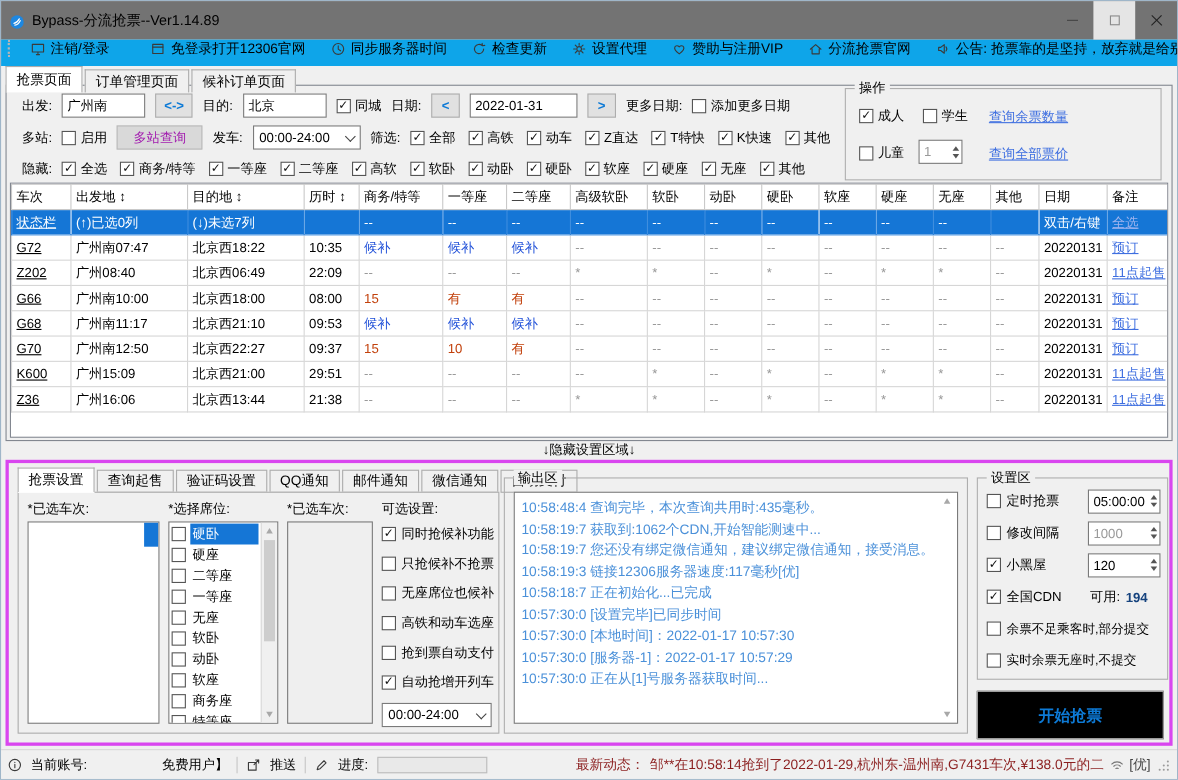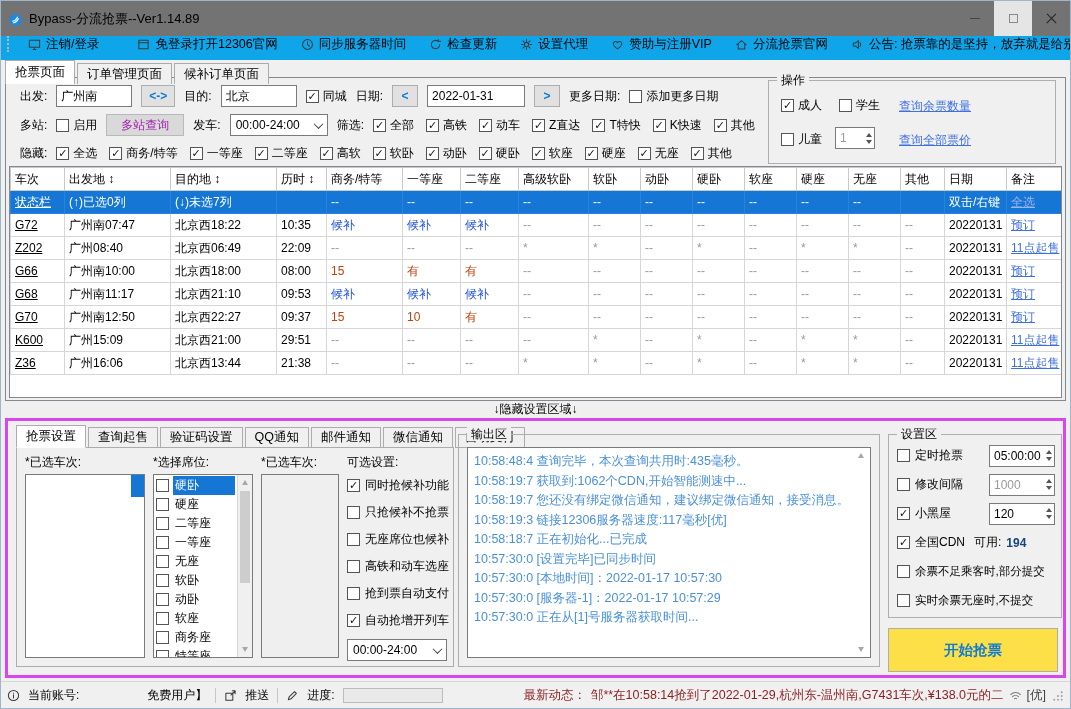--- a/index.html
+++ b/index.html
@@ -101,23 +101,23 @@
 .log-line{color:#4a90d9;font-size:12.5px;line-height:19.5px;white-space:nowrap}
 .logup{left:auto;right:6px;top:8px}
 .logdn{left:auto;right:6px;bottom:8px}
 
 .setbox{left:880px;top:13px;width:174px;height:184px}
 .set-rows{position:absolute;inset:6px 6px 2px 8px}
 .set-row{display:flex;align-items:center;gap:5px;height:29px;white-space:nowrap}
 .set-row .slab{white-space:nowrap}
 .set-row.small{font-size:11.5px}
 .set-row .spinbox{margin-left:auto;width:66px}
-.avail-label{margin-left:4px}
+.avail-label{margin-left:21px}
 .avail-val{font-weight:bold;color:#16437e}
-.startbtn{position:absolute;left:880px;top:207px;width:170px;height:44px;background:#fde047;border:1px solid #adadad;color:#0d7ad6;font-weight:bold;font-size:14.5px;font-family:inherit}
+.startbtn{position:absolute;left:880px;top:207px;width:170px;height:44px;background:#000000;border:1px solid #adadad;color:#0d7ad6;font-weight:bold;font-size:14.5px;font-family:inherit}
 
 .statusbar{position:absolute;left:0;right:0;bottom:0;height:27px;background:#f0f0f0;border-top:1px solid #d7d7d7;display:flex;align-items:center;padding:0 6px;gap:8px;white-space:nowrap}
 .sb-sep{width:1px;height:15px;background:#c6c6c6}
 .sb-spacer{width:52px}
 .progress{width:100px;height:15px;border:1px solid #bcbcbc;background:#e9e9e9}
 .ticker{margin-left:auto;color:#8b1e1e;font-size:12.5px;display:flex;align-items:center;gap:5px}
 .sigq{color:#444}
 </style>
 </head>
 <body>

